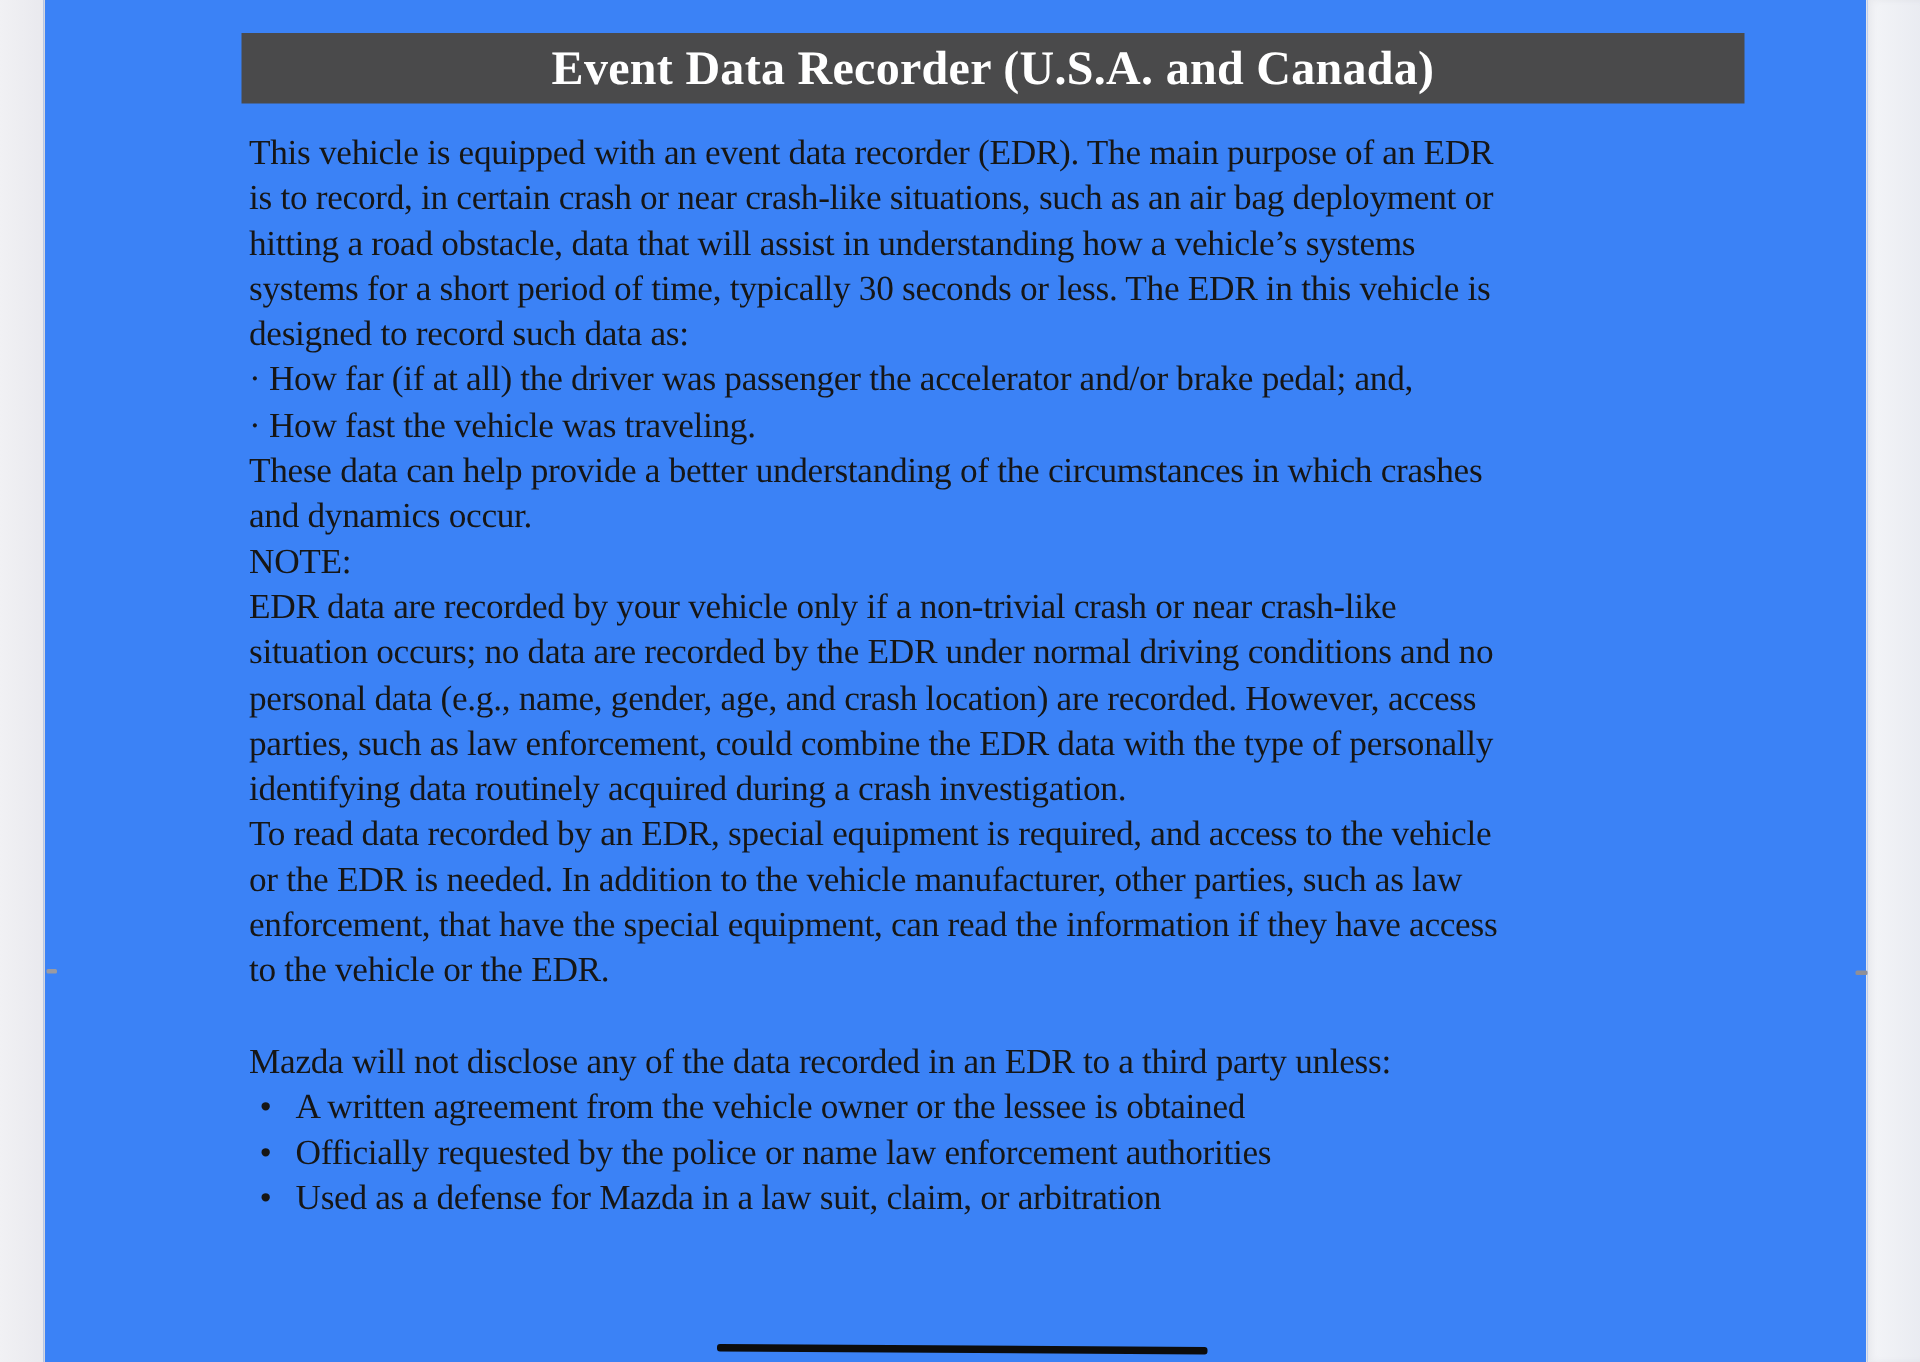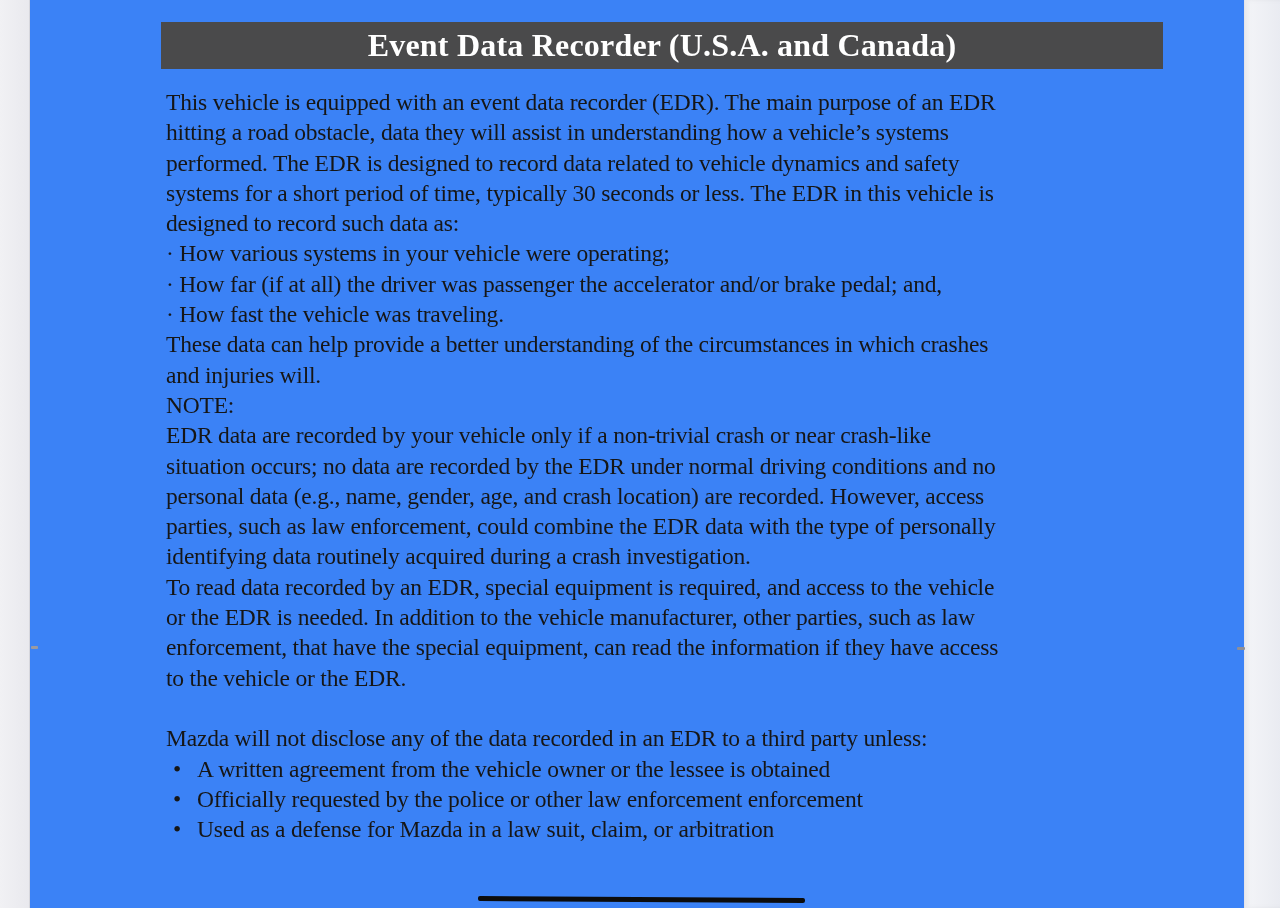--- a/index.html
+++ b/index.html
@@ -79,40 +79,39 @@
   <div class="edge-right"></div>
   <div class="tick tick-left"></div>
   <div class="tick tick-right"></div>
 
   <div class="title-bar" style="background: rgb(74, 74, 75); color: rgb(255, 255, 255);">
     <span>Event Data Recorder (U.S.A. and Canada)</span>
   </div>
 
   <div class="body-text" id="body-lines" style="color: rgb(22, 22, 22);">
       <div class="line text">This vehicle is equipped with an event data recorder (EDR). The main purpose of an EDR</div>
-      <div class="line text">hitting a road obstacle, data they will assist in understanding how a vehicle’s systems</div>
-      <div class="line text">performed. The EDR is designed to record data related to vehicle dynamics and safety</div>
+      <div class="line text">is to record, in certain crash or near crash-like situations, such as an air bag deployment or</div>
+      <div class="line text">hitting a road obstacle, data that will assist in understanding how a vehicle’s systems</div>
       <div class="line text">systems for a short period of time, typically 30 seconds or less. The EDR in this vehicle is</div>
       <div class="line text">designed to record such data as:</div>
-      <div class="line text">· How various systems in your vehicle were operating;</div>
       <div class="line text">· How far (if at all) the driver was passenger the accelerator and/or brake pedal; and,</div>
       <div class="line text">· How fast the vehicle was traveling.</div>
       <div class="line text">These data can help provide a better understanding of the circumstances in which crashes</div>
-      <div class="line text">and injuries will.</div>
+      <div class="line text">and dynamics occur.</div>
       <div class="line text">NOTE:</div>
       <div class="line text">EDR data are recorded by your vehicle only if a non-trivial crash or near crash-like</div>
       <div class="line text">situation occurs; no data are recorded by the EDR under normal driving conditions and no</div>
       <div class="line text">personal data (e.g., name, gender, age, and crash location) are recorded. However, access</div>
       <div class="line text">parties, such as law enforcement, could combine the EDR data with the type of personally</div>
       <div class="line text">identifying data routinely acquired during a crash investigation.</div>
       <div class="line text">To read data recorded by an EDR, special equipment is required, and access to the vehicle</div>
       <div class="line text">or the EDR is needed. In addition to the vehicle manufacturer, other parties, such as law</div>
       <div class="line text">enforcement, that have the special equipment, can read the information if they have access</div>
       <div class="line text">to the vehicle or the EDR.</div>
       <div class="line blank">&nbsp;</div>
       <div class="line text">Mazda will not disclose any of the data recorded in an EDR to a third party unless:</div>
       <div class="line bullet"><span class="marker">•</span><span>A written agreement from the vehicle owner or the lessee is obtained</span></div>
-      <div class="line bullet"><span class="marker">•</span><span>Officially requested by the police or other law enforcement enforcement</span></div>
+      <div class="line bullet"><span class="marker">•</span><span>Officially requested by the police or name law enforcement authorities</span></div>
       <div class="line bullet"><span class="marker">•</span><span>Used as a defense for Mazda in a law suit, claim, or arbitration</span></div>
     </div>
 
   <div class="underline-artifact" style="background: rgb(12, 12, 12);"></div>
 </div>
 
 </body></html>

